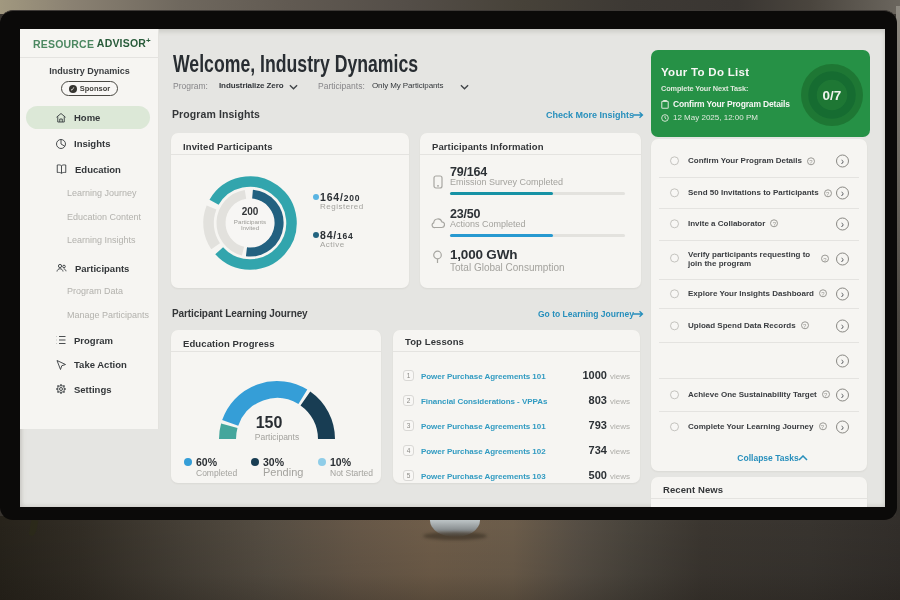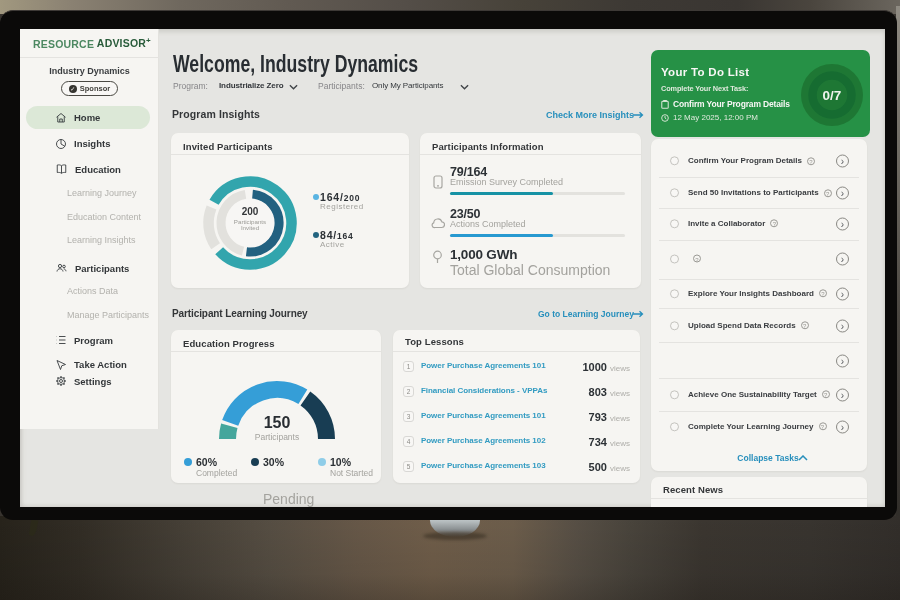--- a/index.html
+++ b/index.html
@@ -20,21 +20,21 @@
 .card{position:absolute;background:#fbfbf9;border-radius:7px;box-shadow:0 1px 2px rgba(40,40,40,0.07)}
 .hd{position:absolute;font-size:9.5px;font-weight:700;color:#2c3034;letter-spacing:.1px}
 .dv{position:absolute;height:1px;background:#e9e9e6}
 .g{color:#a4a4a0}
 .teal{color:#1f8fc0;font-weight:700}
 
 #sidebar{left:0;top:0;width:139px;height:400px;background:#fbfbf9;border-right:1px solid #e7e7e4}
 .mitem{position:absolute;left:35px;font-size:9.5px;font-weight:700;color:#2c3135;display:flex;align-items:center;gap:7px}
 .sitem{position:absolute;left:47px;font-size:9px;color:#b4b4b0}
 
-.lrow{position:absolute;left:383px;width:227px;height:20px;transform:translateY(-50%);display:flex;align-items:flex-start}
+.lrow{position:absolute;left:383px;width:227px;height:20px;transform:translateY(-50%);display:flex;align-items:flex-end}
 .lnum{width:11px;height:11px;border:1px solid #dddddb;border-radius:3px;font-size:6.5px;color:#8a8a86;display:flex;align-items:center;justify-content:center;background:#fdfdfc}
 .llink{margin-left:7px;font-size:8px;letter-spacing:-.05px;font-weight:700;color:#2a9cc6;flex:1}
 .lviews{font-size:11px;color:#242a30;white-space:nowrap}
 .lviews b{font-weight:700}
 .lviews i{font-style:normal;font-size:8px;color:#b0b0ac}
 
 .trow{position:absolute;left:650px;width:180px;transform:translateY(-50%);display:flex;align-items:center}
 .tchk{width:9px;height:9px;border:1.3px solid #c7c7c3;border-radius:50%;background:#fdfdfc;flex:none;margin-right:9px}
 .ttxt{font-size:8px;font-weight:600;color:#33373c;line-height:1.18}
 .tq{width:8px;height:8px;border:1px solid #9a9a96;border-radius:50%;color:#9a9a96;font-size:6px;line-height:8px;text-align:center;margin-left:5px;flex:none}
@@ -80,32 +80,32 @@
     <div class="sitem" style="top:163.5px;transform:translateY(-50%)">Learning Journey</div>
     <div class="sitem" style="top:188px;transform:translateY(-50%)">Education Content</div>
     <div class="sitem" style="top:211px;transform:translateY(-50%)">Learning Insights</div>
     <div class="mitem" style="top:239px;transform:translateY(-50%)">
       <svg width="13" height="12" viewBox="0 0 24 24" fill="none" stroke="#30353a" stroke-width="1.8">
             <circle cx="9" cy="8" r="3.2"></circle>
             <path d="M3 19c.5-3.5 2.8-5.5 6-5.5s5.5 2 6 5.5"></path>
             <circle cx="17" cy="9" r="2.6"></circle>
             <path d="M16.5 13.8c2.6.3 4 2 4.5 4.7"></path>
           </svg>Participants</div>
-    <div class="sitem" style="top:262px;transform:translateY(-50%)">Actions Data</div>
+    <div class="sitem" style="top:262px;transform:translateY(-50%)">Program Data</div>
     <div class="sitem" style="top:286px;transform:translateY(-50%)">Manage Participants</div>
     <div class="mitem" style="top:311px;transform:translateY(-50%)">
       <svg width="12" height="12" viewBox="0 0 24 24" fill="none" stroke="#30353a" stroke-width="1.8">
             <path d="M8 5h13M8 12h13M8 19h13"></path>
             <path d="M3 5h.5M3 12h.5M3 19h.5"></path>
           </svg>Program</div>
     <div class="mitem" style="top:335.5px;transform:translateY(-50%)">
       <svg width="12" height="12" viewBox="0 0 24 24" fill="none" stroke="#30353a" stroke-width="1.8">
             <path d="M4 3l7 18 2.5-7.5L21 11z" stroke-linejoin="round"></path>
           </svg>Take Action</div>
-    <div class="mitem" style="top:352px;transform:translateY(-50%)">
+    <div class="mitem" style="top:360px;transform:translateY(-50%)">
       <svg width="12" height="12" viewBox="0 0 24 24" fill="none" stroke="#30353a" stroke-width="1.8">
             <circle cx="12" cy="12" r="3"></circle>
             <path d="M12 2.5l2 3h-4zM12 21.5l2-3h-4zM2.5 12l3-2v4zM21.5 12l-3-2v4zM5.3 5.3l3.5.7-2.8 2.8zM18.7 5.3l-.7 3.5-2.8-2.8zM5.3 18.7l3.5-.7-2.8-2.8zM18.7 18.7l-.7-3.5-2.8 2.8z"></path>
           </svg>Settings</div>
   </div>
 
   <div class="abs" style="left:153px;top:22px;width:330px;font-size:23px;font-weight:700;color:#20262c;transform:scaleX(.768);transform-origin:0 0;white-space:nowrap">Welcome, Industry Dynamics</div>
   <div class="abs" style="left:153px;top:52px;font-size:8.5px;color:#85858a">Program:</div>
   <div class="abs" style="left:199px;top:52px;font-size:8px;font-weight:700;color:#2b3036;letter-spacing:-.1px">Industrialize Zero</div>
   <svg class="abs" style="left:269px;top:55px" width="9" height="6" viewBox="0 0 10 6">
@@ -158,44 +158,44 @@
       </svg>
   <div class="abs" style="left:430px;top:177.5px;font-size:12.5px;font-weight:700;letter-spacing:-.2px;color:#242a30">23/50</div>
   <div class="abs g" style="left:430px;top:190px;font-size:9px">Actions Completed</div>
   <div class="abs" style="left:430px;top:205px;width:175px;height:3px;border-radius:2px;background:#e7e7e4"></div>
   <div class="abs" style="left:430px;top:205px;width:103px;height:3px;border-radius:2px;background:#1f9ad6"></div>
   <svg class="abs" style="left:412px;top:221px" width="11" height="14" viewBox="0 0 11 14" fill="none" stroke="#a8a8a4" stroke-width="1.2">
         <circle cx="5.5" cy="5" r="3.8"></circle>
         <path d="M5.5 8.8V13"></path>
       </svg>
   <div class="abs" style="left:430px;top:217.5px;font-size:13.5px;font-weight:700;letter-spacing:-.2px;color:#242a30">1,000 GWh</div>
-  <div class="abs g" style="left:430px;top:232.5px;font-size:14px">Total Global Consumption</div>
+  <div class="abs g" style="left:430px;top:232.5px;font-size:10px">Total Global Consumption</div>
 
   <div class="hd" style="left:152px;top:279px;font-size:10px;letter-spacing:-.1px">Participant Learning Journey</div>
   <div class="abs teal" style="left:518px;top:280px;font-size:8.5px">Go to Learning Journey</div>
   <svg class="abs" style="left:612px;top:281px" width="12" height="8" viewBox="0 0 12 8">
         <path d="M1 4h9.5M7.5 1.2L10.5 4l-3 2.8" fill="none" stroke="#1f8fc0" stroke-width="1.3"></path>
       </svg>
 
   <div class="card" style="left:151px;top:301px;width:210px;height:153px"></div>
   <div class="hd" style="left:163px;top:309px">Education Progress</div>
   <div class="dv" style="left:151px;top:322px;width:210px"></div>
   <svg class="abs" style="left:193px;top:348px" width="128" height="70" viewBox="0 0 128 70">
     <path d="M 14.50 62.00 A 49.5 49.5 0 0 1 16.30 48.77" fill="none" stroke="#3fa89e" stroke-width="17"></path>
     <path d="M 17.20 45.88 A 49.5 49.5 0 0 1 89.86 19.79" fill="none" stroke="#2d9fdd" stroke-width="17"></path>
     <path d="M 92.39 21.45 A 49.5 49.5 0 0 1 113.5 62" fill="none" stroke="#0f3850" stroke-width="17"></path>
   </svg>
-  <div class="abs" style="left:257px;top:385px;transform:translateX(-50%);font-size:16px;font-weight:700;color:#20262c">150</div>
+  <div class="abs" style="left:249px;top:385px;transform:translateX(-50%);font-size:16px;font-weight:700;color:#20262c">150</div>
   <div class="abs g" style="left:257px;top:403px;transform:translateX(-50%);font-size:8.5px">Participants</div>
   <div class="abs" style="left:164px;top:429px;width:8px;height:8px;border-radius:50%;background:#2d9fdd"></div>
   <div class="abs" style="left:176px;top:427px;font-size:10.5px;font-weight:700;color:#242a30">60%</div>
   <div class="abs g" style="left:176px;top:439px;font-size:8.5px">Completed</div>
   <div class="abs" style="left:231px;top:429px;width:8px;height:8px;border-radius:50%;background:#0f3850"></div>
   <div class="abs" style="left:243px;top:427px;font-size:10.5px;font-weight:700;color:#242a30">30%</div>
-  <div class="abs g" style="left:243px;top:462px;font-size:14px">Pending</div>
+  <div class="abs g" style="left:243px;top:437px;font-size:11px">Pending</div>
   <div class="abs" style="left:298px;top:429px;width:8px;height:8px;border-radius:50%;background:#8ed2ef"></div>
   <div class="abs" style="left:310px;top:427px;font-size:10.5px;font-weight:700;color:#242a30">10%</div>
   <div class="abs g" style="left:310px;top:439px;font-size:8.5px">Not Started</div>
 
   <div class="card" style="left:373px;top:301px;width:247px;height:153px"></div>
   <div class="hd" style="left:385px;top:307px">Top Lessons</div>
   <div class="dv" style="left:373px;top:322px;width:247px"></div>
   <div class="lrow" style="top:342px">
         <span class="lnum">1</span>
         <span class="llink">Power Purchase Agreements 101</span>
@@ -256,20 +256,21 @@
   <div class="dv" style="left:639px;top:179px;width:200px"></div>
   <div class="trow" style="top:194.5px">
         <span class="tchk"></span>
         <span class="ttxt">Invite a Collaborator</span>
         <span class="tq">?</span>
       </div>
   <div class="tgo" style="top:194.5px">›</div>
   <div class="dv" style="left:639px;top:211px;width:200px"></div>
   <div class="trow" style="top:229.5px">
         <span class="tchk"></span>
+        <span class="ttxt" style="width:128px">Verify participants requesting to join the program</span>
         <span class="tq">?</span>
       </div>
   <div class="tgo" style="top:229.5px">›</div>
   <div class="dv" style="left:639px;top:250px;width:200px"></div>
   <div class="trow" style="top:264.5px">
         <span class="tchk"></span>
         <span class="ttxt">Explore Your Insights Dashboard</span>
         <span class="tq">?</span>
       </div>
   <div class="tgo" style="top:264.5px">›</div>

